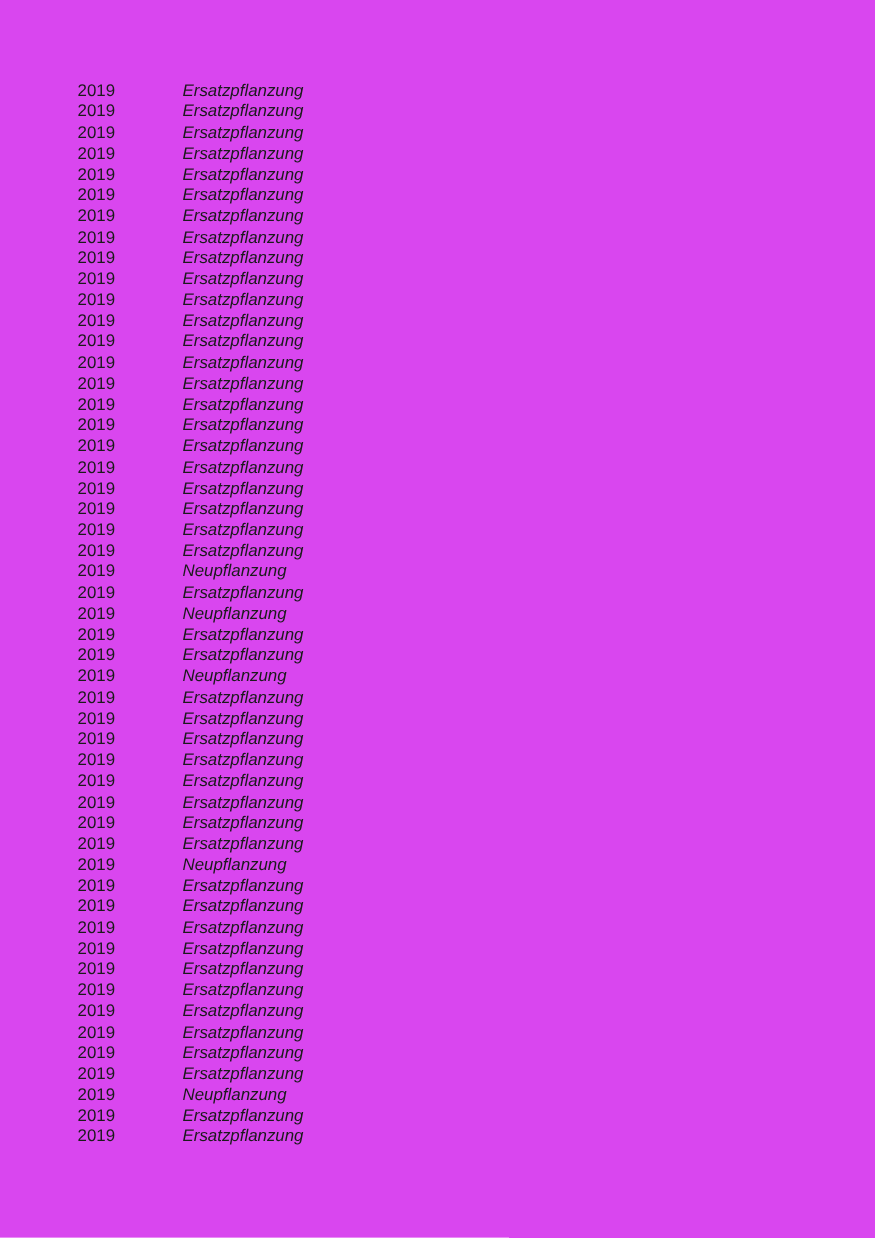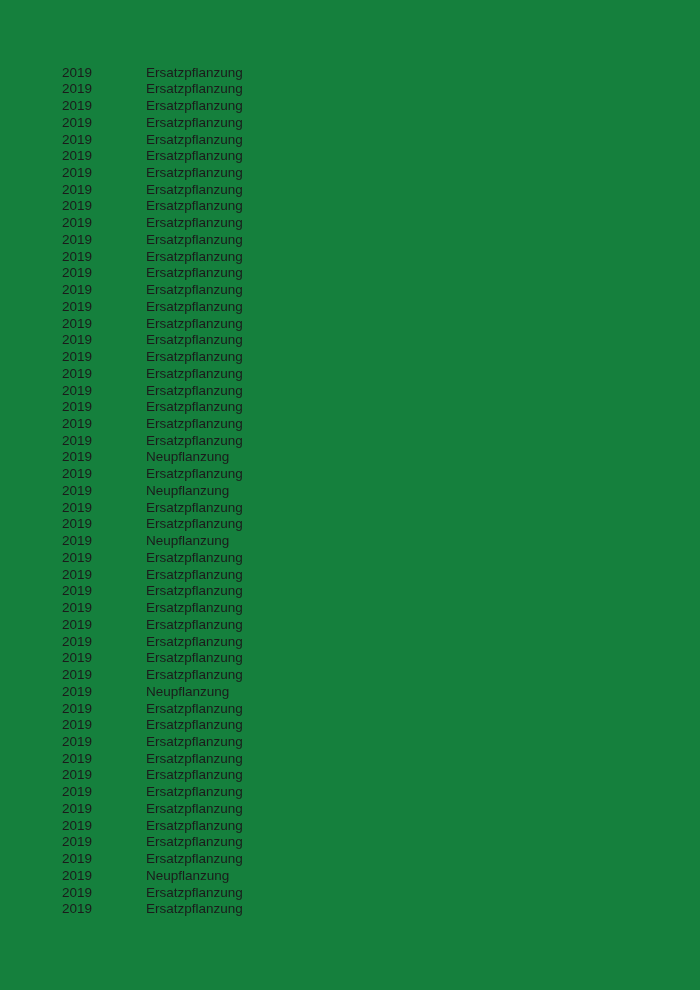--- a/index.html
+++ b/index.html
@@ -11,21 +11,21 @@
     height: 990px;
     background: #ffffff;
     font-family: "Liberation Sans", "DejaVu Sans", sans-serif;
     color: #1b1b1b;
     overflow: hidden;
   }
   .page {
     position: relative;
     width: 700px;
     height: 990px;
-    background: #15803d;
+    background: #d946ef;
   }
   .row-list {
     position: absolute;
     top: 64.6px;
     left: 0;
     right: 0;
   }
   .row {
     display: flex;
     align-items: center;
@@ -35,20 +35,21 @@
     font-size: 13.5px;
     white-space: nowrap;
   }
   .cell-year {
     display: inline-block;
     width: 84px;
     flex: 0 0 84px;
   }
   .cell-measure {
     display: inline-block;
+    font-style: italic;
   }
 </style>
 </head>
 <body style="background: rgb(255, 255, 255); color: rgb(27, 27, 27);">
 
 <div class="page">
   <div class="row-list" id="row-list">
   <div class="row">
     <span class="cell-year">2019</span>
     <span class="cell-measure">Ersatzpflanzung</span>

